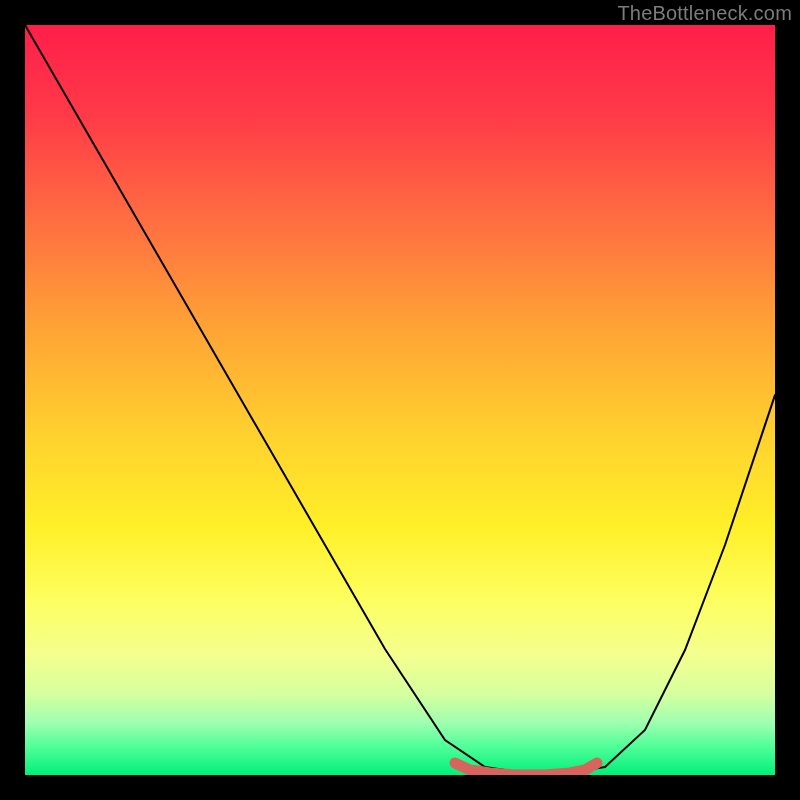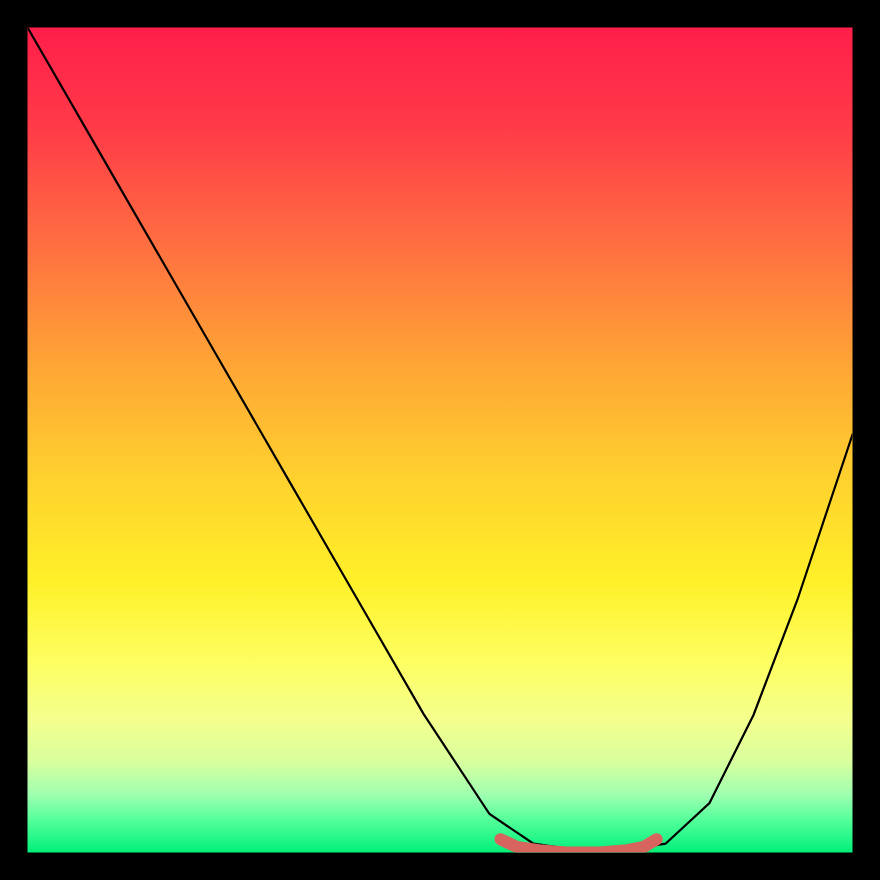--- a/index.html
+++ b/index.html
@@ -58,13 +58,14 @@
 <body>
 
 <div class="frame">
   <div class="plot-bg"></div>
 
   <svg class="curves" viewBox="0 0 750 750" preserveAspectRatio="none">
     <path id="curve-main" fill="none" stroke="#000" stroke-width="2" stroke-linecap="round" d="M 0 0 L 60 104 L 120 208 L 180 312 L 240 416 L 300 520 L 360 624 L 420 715 L 460 742 L 500 748 L 540 748 L 580 742 L 620 705 L 660 625 L 700 520 L 750 369.99999999999994"></path>
     <path id="curve-opt" fill="none" stroke="#d7655e" stroke-width="11" stroke-linecap="round" d="M 430 738 L 445 745 L 465 748 L 490 750 L 520 750 L 545 748 L 560 745 L 572 738"></path>
   </svg>
 
+  <div class="watermark">TheBottleneck.com</div>
 </div>
 
 </body></html>

